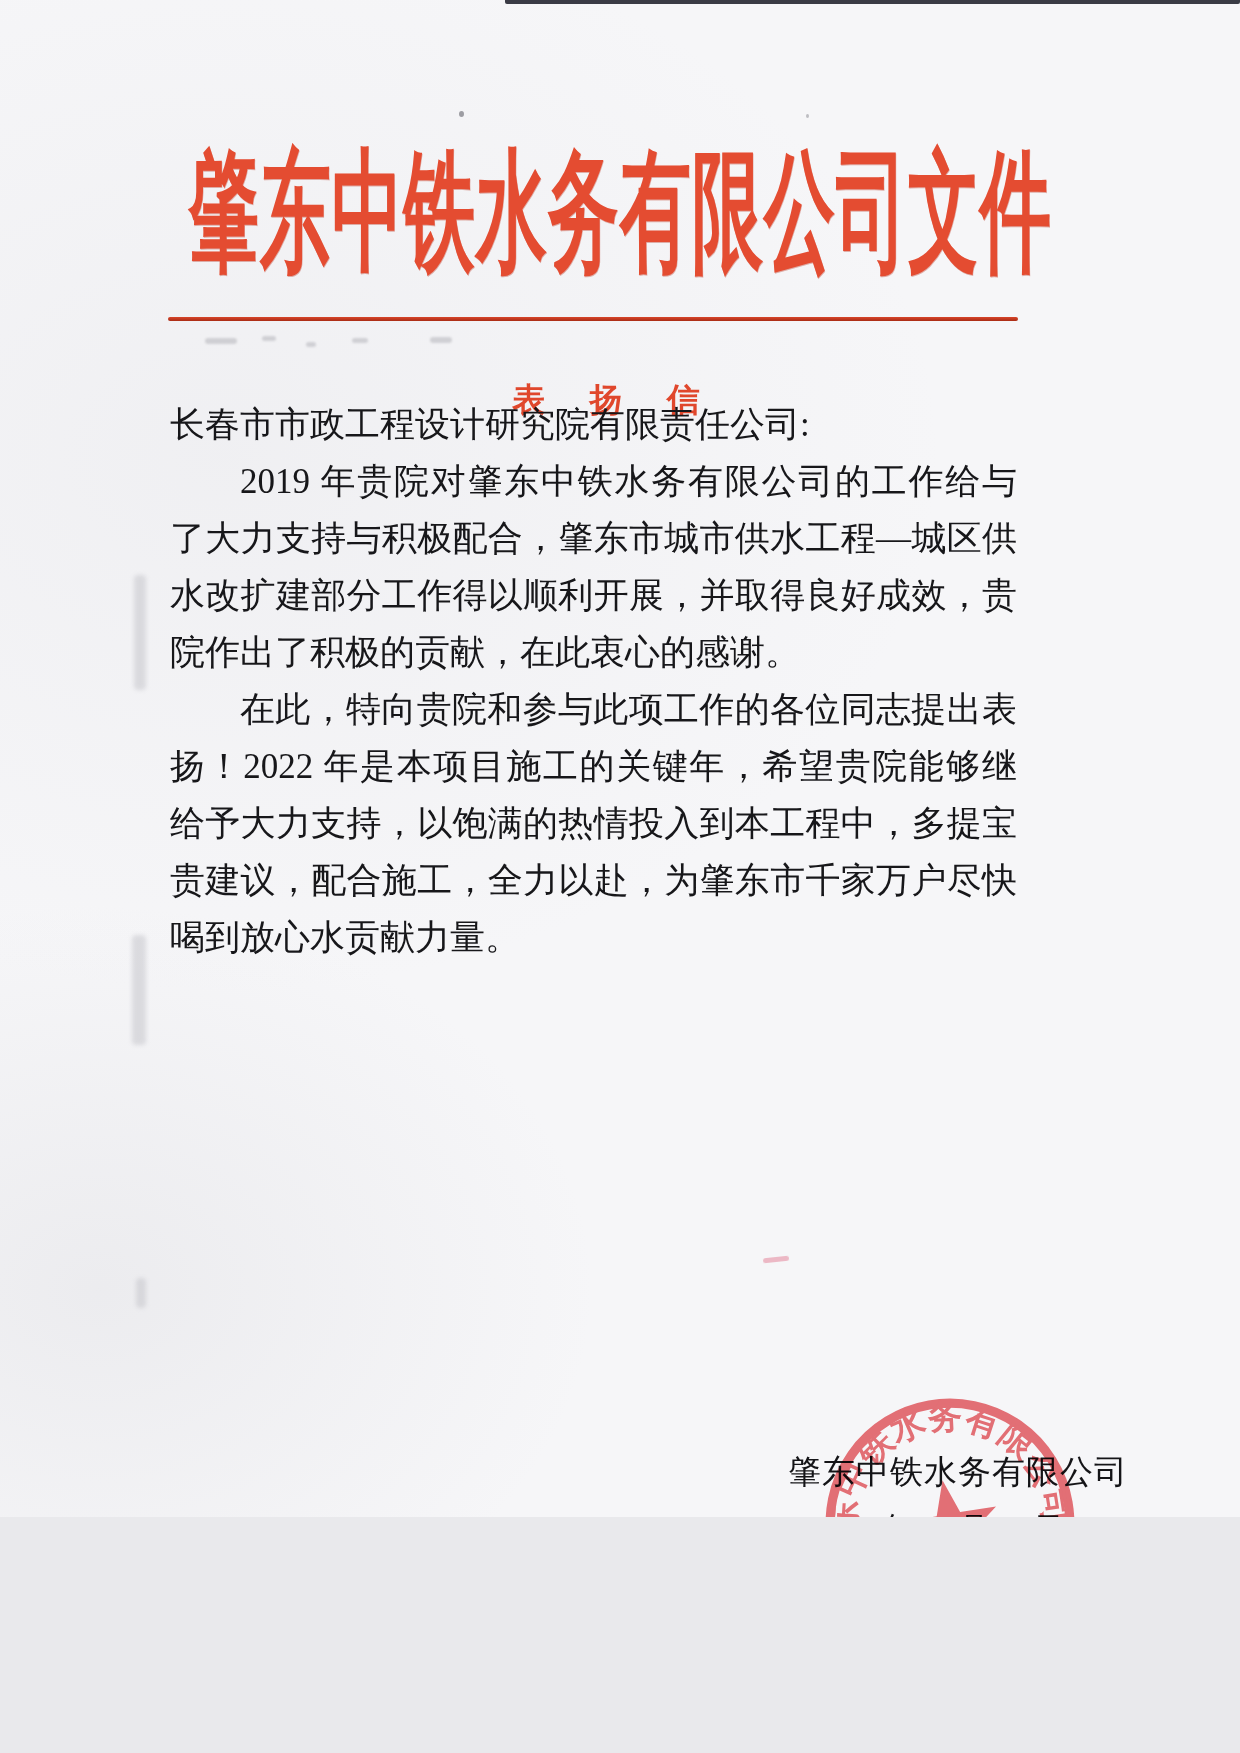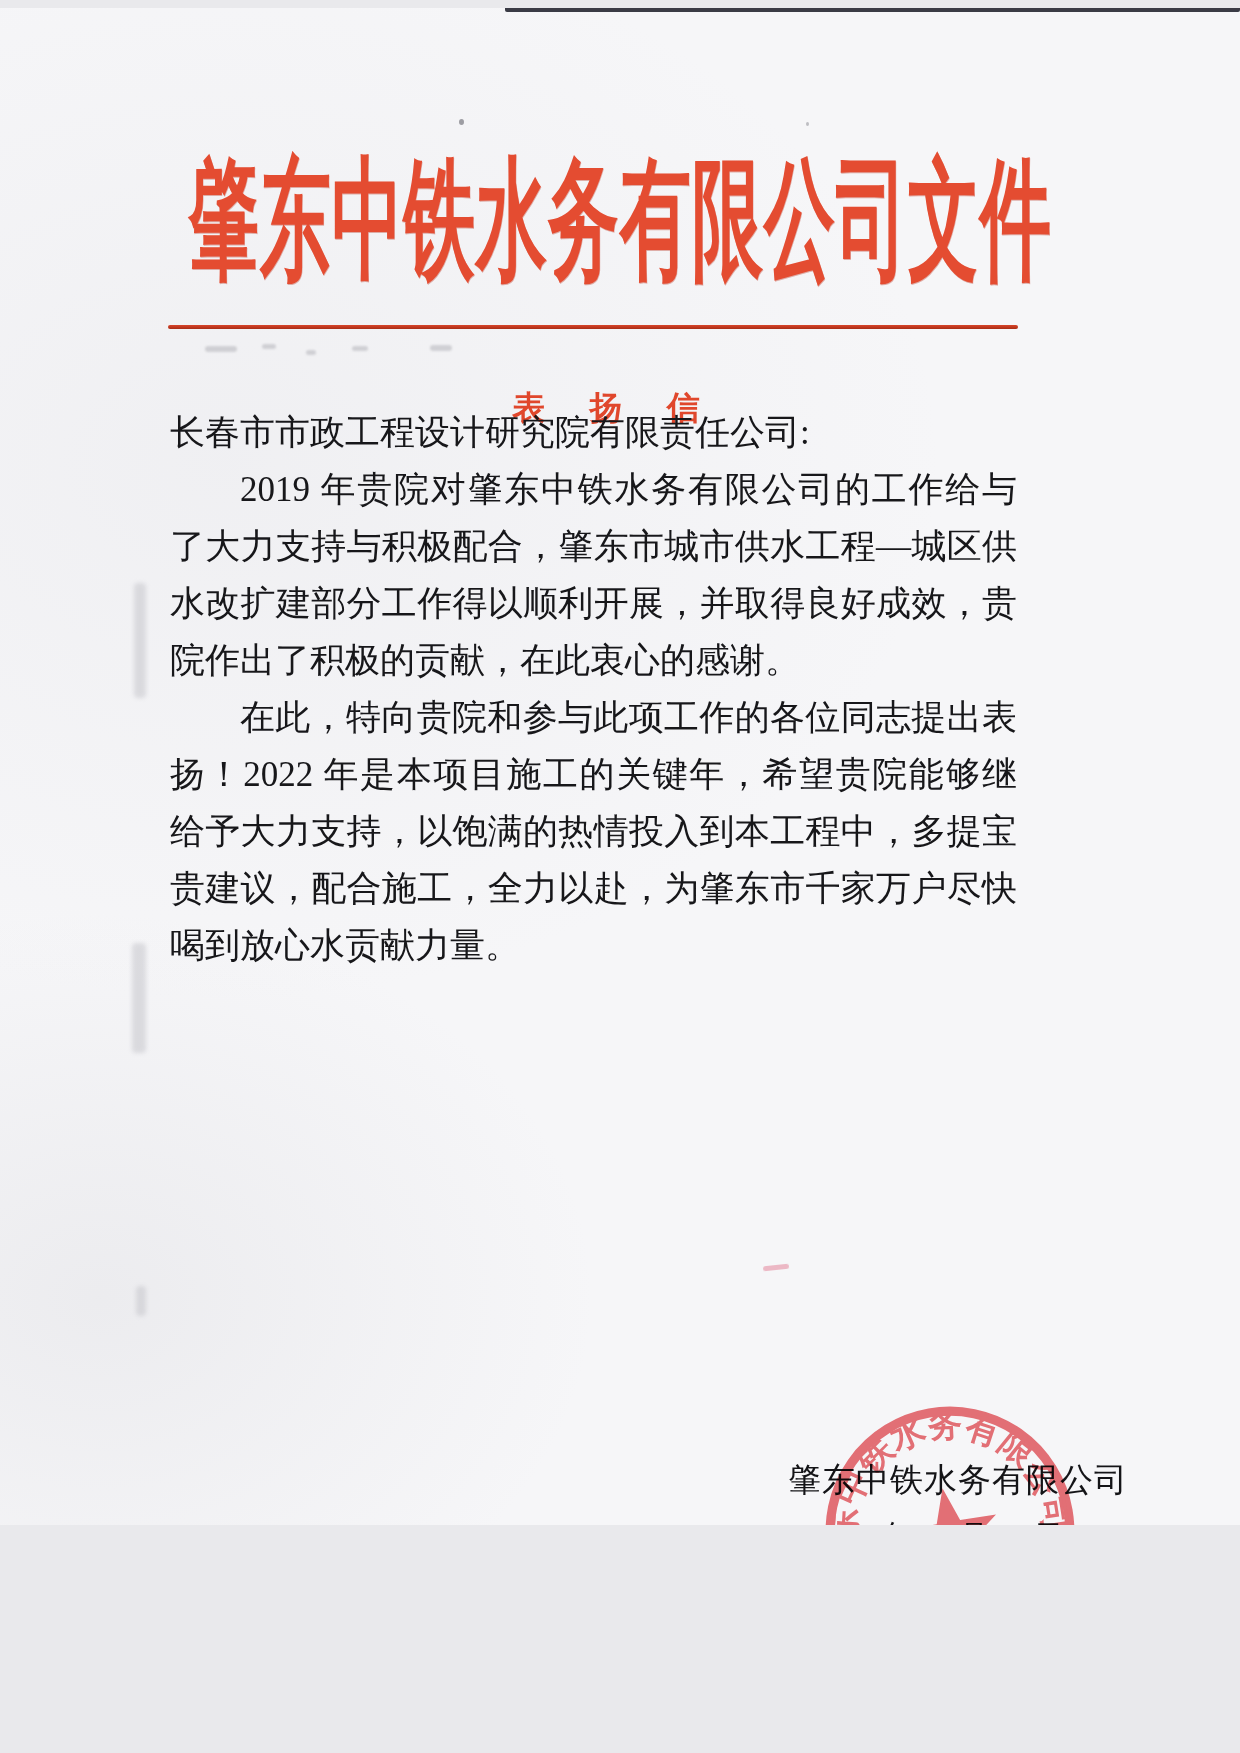--- a/index.html
+++ b/index.html
@@ -1,19 +1,19 @@
 <!DOCTYPE html>
 <html><head>
 <meta charset="utf-8">
 <style>
   html,body{margin:0;padding:0;background:#e9e9ec;}
   .page{
     position:relative;
     width:1240px;height:1517px;
-    margin:8px auto;
+    margin:0 auto;
     background:
       radial-gradient(1200px 900px at 18% 30%, rgba(210,210,216,.18), rgba(0,0,0,0) 60%),
       radial-gradient(900px 700px at 8% 85%, rgba(200,200,206,.22), rgba(0,0,0,0) 55%),
       #f6f6f8;
     overflow:hidden;
     font-family:"Liberation Serif", serif;
   }
   
   .scan-top-edge{position:absolute;left:505px;top:0;width:735px;height:4px;background:#3a3b45;border-radius:0 0 2px 2px;}
   .speck{position:absolute;background:#55565f;border-radius:50%;opacity:.55;}

